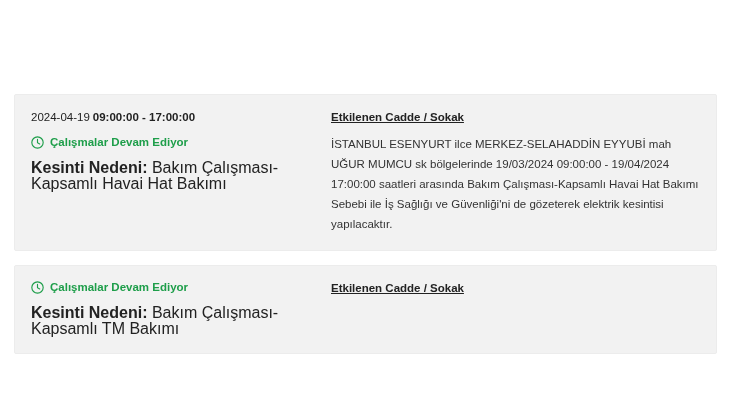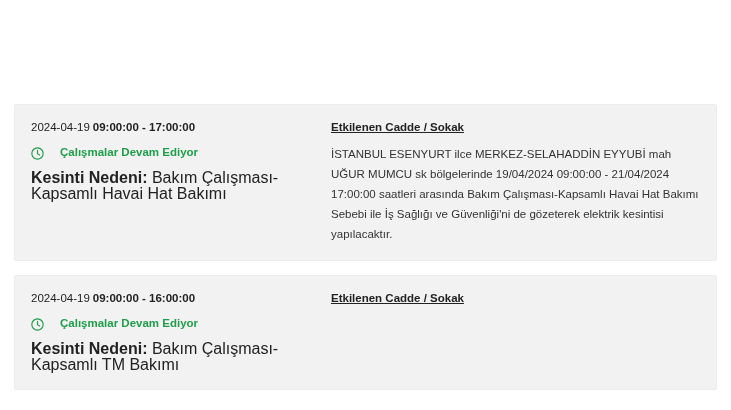--- a/index.html
+++ b/index.html
@@ -13,21 +13,21 @@
     overflow: hidden;
     font-family: "Liberation Sans", sans-serif;
     color: #333333;
   }
   .page {
     position: relative;
     width: 731px;
     height: 369px;
     background: #ffffff;
     box-sizing: border-box;
-    padding: 16px 14px;
+    padding: 6px 14px;
     border-radius: 18px;
   }
   .spacer-top {
     height: 88px;
   }
   .outage-card {
     background: #f2f2f2;
     border: 1px solid #ececec;
     border-radius: 2px;
     display: flex;
@@ -57,22 +57,22 @@
   }
   .date-line .date-text {
     font-weight: 400;
   }
   .date-line .time-text {
     font-weight: bold;
     margin-left: 3px;
   }
   .status-line {
     display: flex;
-    align-items: center;
-    gap: 16px;
+    align-items: flex-start;
+    gap: 6px;
     margin-bottom: 11px;
   }
   .clock-icon {
     width: 13px;
     height: 13px;
     flex: 0 0 13px;
     display: block;
   }
   .status-text {
     font-size: 11.5px;
@@ -126,29 +126,26 @@
         </span>
         <span class="status-text">Çalışmalar Devam Ediyor</span>
       </div>
       <div class="reason-line">
         <span class="reason-label">Kesinti Nedeni:</span>
         <span class="reason-value">Bakım Çalışması-Kapsamlı Havai Hat Bakımı</span>
       </div>
     </div>
     <div class="card-right">
       <div class="street-title">Etkilenen Cadde / Sokak</div>
-      <div class="street-desc">İSTANBUL ESENYURT ilce MERKEZ-SELAHADDİN EYYUBİ mah UĞUR MUMCU sk bölgelerinde 19/04/2024 09:00:00 - 21/04/2024 17:00:00 saatleri arasında Bakım Çalışması-Kapsamlı Havai Hat Bakımı Sebebi ile İş Sağlığı ve Güvenliği'ni de gözeterek elektrik kesintisi yapılacaktır.</div>
+      <div class="street-desc">İSTANBUL ESENYURT ilce MERKEZ-SELAHADDİN EYYUBİ mah UĞUR MUMCU sk bölgelerinde 19/03/2024 09:00:00 - 19/04/2024 17:00:00 saatleri arasında Bakım Çalışması-Kapsamlı Havai Hat Bakımı Sebebi ile İş Sağlığı ve Güvenliği'ni de gözeterek elektrik kesintisi yapılacaktır.</div>
     </div>
   </div>
 
   <div class="outage-card">
     <div class="card-left">
-      <div class="date-line">
-        <span class="date-text">2024-04-19</span><span class="time-text">09:00:00 - 16:00:00</span>
-      </div>
       <div class="status-line">
         <span class="clock-icon">
           <svg viewBox="0 0 16 16" width="13" height="13" xmlns="http://www.w3.org/2000/svg">
             <circle cx="8" cy="8" r="7" fill="none" stroke="#1e9e4a" stroke-width="1.4"></circle>
             <path d="M8 4.2 V8.2 L10.7 9.8" fill="none" stroke="#1e9e4a" stroke-width="1.4" stroke-linecap="round"></path>
           </svg>
         </span>
         <span class="status-text">Çalışmalar Devam Ediyor</span>
       </div>
       <div class="reason-line">

